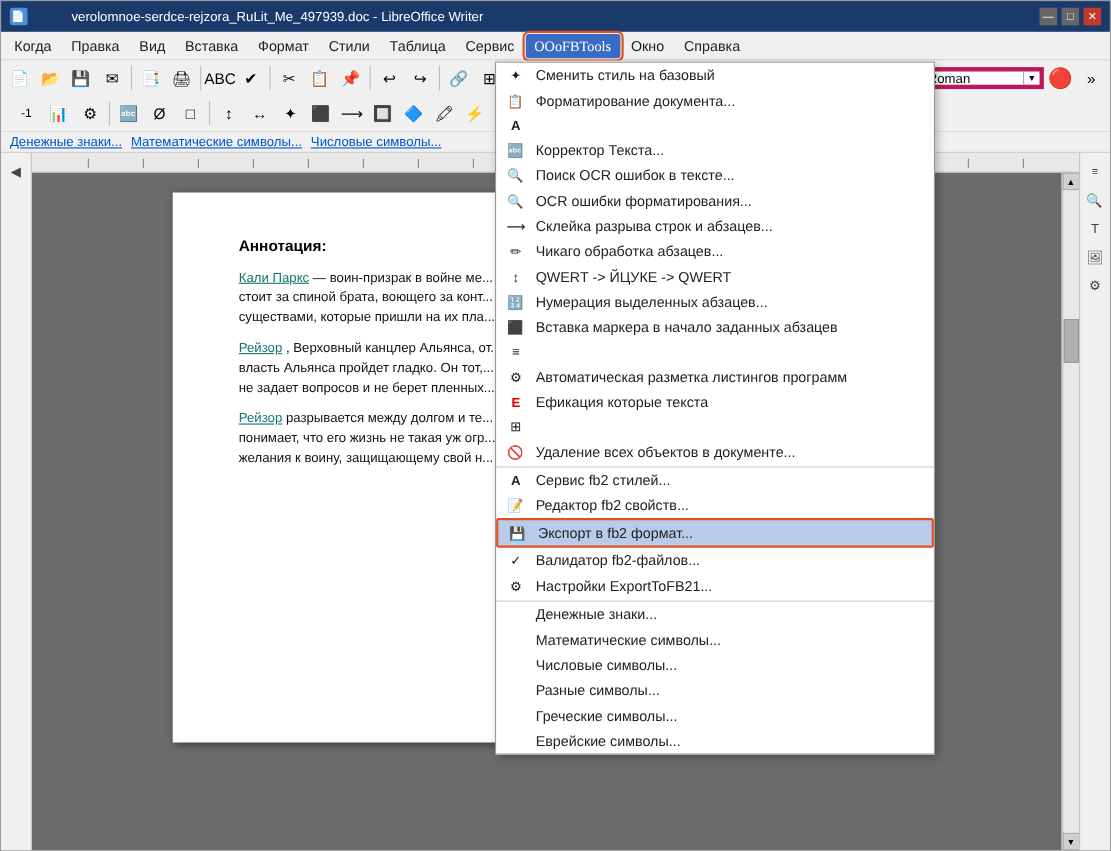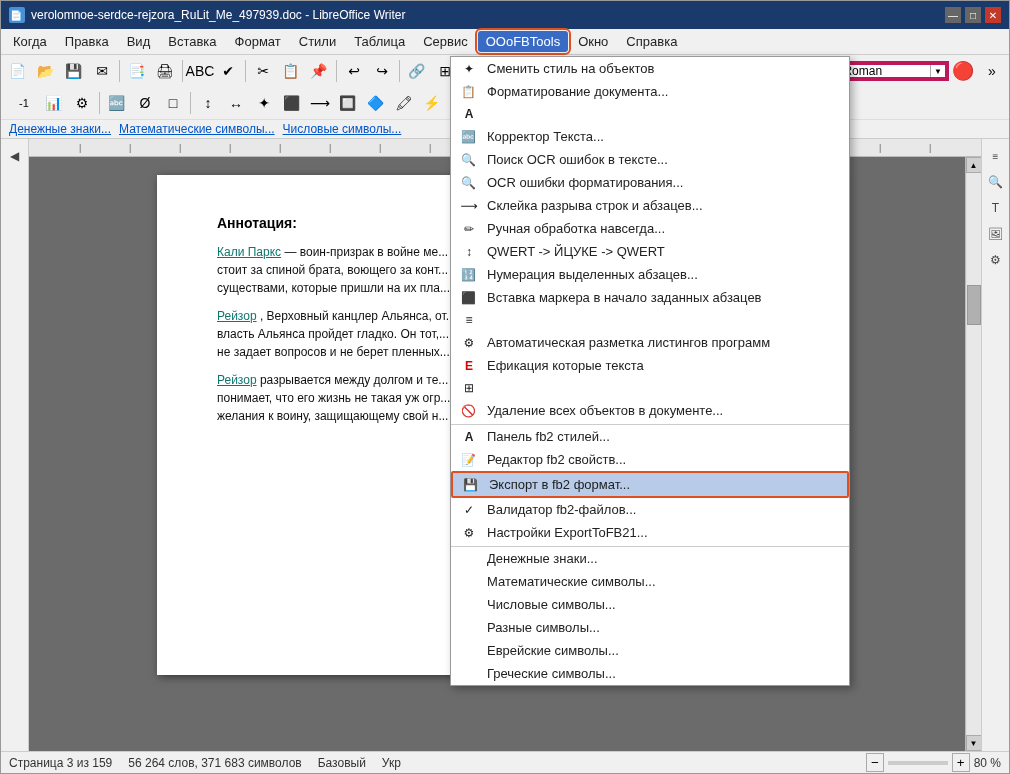--- a/index.html
+++ b/index.html
@@ -39,20 +39,21 @@
       height: 16px;
       background: #4a90d9;
       border-radius: 2px;
       display: flex;
       align-items: center;
       justify-content: center;
       font-size: 10px;
     }
     .title-text {
       font-size: 12px;
+      margin-left: 34px;
     }
     .title-controls {
       display: flex;
       gap: 4px;
     }
     .title-btn {
       width: 16px;
       height: 16px;
       background: #666;
       border: none;
@@ -80,20 +81,21 @@
       border-radius: 3px;
       font-size: 13px;
       color: #222;
       white-space: nowrap;
     }
     .menu-item.active {
       background: #3a6bc4;
       color: white;
       outline: 2px solid #e05020;
       outline-offset: 1px;
+      font-family: Liberation Serif, serif;
     }
     .toolbar-area {
       background: #f0f0f0;
       border-bottom: 1px solid #ccc;
       display: flex;
       flex-direction: column;
       flex-shrink: 0;
     }
     .toolbar-row {
       display: flex;
@@ -505,38 +507,26 @@
 
     <div class="sidebar-right">
       <div class="sidebar-icon" style="font-size:10px;">≡</div>
       <div class="sidebar-icon">🔍</div>
       <div class="sidebar-icon">T</div>
       <div class="sidebar-icon">🖼</div>
       <div class="sidebar-icon">⚙</div>
     </div>
   </div>
 
-  <div class="status-bar">
-    <span class="status-item">Страница 3 из 159</span>
-    <span class="status-item">56 264 слов, 371 683 символов</span>
-    <span class="status-item">Базовый</span>
-    <span class="status-item">Укр</span>
-    <div class="status-right">
-      <button style="border:1px solid #aaa; background:#f0f0f0; cursor:pointer; padding:1px 4px;">−</button>
-      <span style="width:60px; height:4px; background:#ccc; display:inline-block; vertical-align:middle;"></span>
-      <button style="border:1px solid #aaa; background:#f0f0f0; cursor:pointer; padding:1px 4px;">+</button>
-      <span>80 %</span>
-    </div>
-  </div>
 </div>
 
 <div class="dropdown-menu">
   <div class="dd-item">
     <span class="dd-icon">✦</span>
-    <span>Сменить стиль на объектов</span>
+    <span>Сменить стиль на базовый</span>
   </div>
   <div class="dd-item">
     <span class="dd-icon">📋</span>
     <span>Форматирование документа...</span>
   </div>
   <div class="dd-item">
     <span class="dd-icon" style="font-weight:bold;">А</span>
   </div>
   <div class="dd-item">
     <span class="dd-icon">🔤</span>
@@ -549,21 +539,21 @@
   <div class="dd-item">
     <span class="dd-icon">🔍</span>
     <span>OCR ошибки форматирования...</span>
   </div>
   <div class="dd-item">
     <span class="dd-icon">⟶</span>
     <span>Склейка разрыва строк и абзацев...</span>
   </div>
   <div class="dd-item">
     <span class="dd-icon">✏</span>
-    <span>Ручная обработка навсегда...</span>
+    <span>Чикаго обработка абзацев...</span>
   </div>
   <div class="dd-item">
     <span class="dd-icon">↕</span>
     <span>QWERT -&gt; ЙЦУКЕ -&gt; QWERT</span>
   </div>
   <div class="dd-item">
     <span class="dd-icon">🔢</span>
     <span>Нумерация выделенных абзацев...</span>
   </div>
   <div class="dd-item">
@@ -583,21 +573,21 @@
   </div>
   <div class="dd-item">
     <span class="dd-icon">⊞</span>
   </div>
   <div class="dd-item">
     <span class="dd-icon">🚫</span>
     <span>Удаление всех объектов в документе...</span>
   </div>
   <div class="dd-item" style="border-top:1px solid #ccc; margin-top:2px;">
     <span class="dd-icon" style="font-weight:bold;">А</span>
-    <span>Панель fb2 стилей...</span>
+    <span>Сервис fb2 стилей...</span>
   </div>
   <div class="dd-item">
     <span class="dd-icon">📝</span>
     <span>Редактор fb2 свойств...</span>
   </div>
   <div class="dd-item highlighted highlight-box">
     <span class="dd-icon">💾</span>
     <span>Экспорт в fb2 формат...</span>
   </div>
   <div class="dd-item">
@@ -619,19 +609,19 @@
   <div class="dd-item">
     <span class="dd-icon"></span>
     <span>Числовые символы...</span>
   </div>
   <div class="dd-item">
     <span class="dd-icon"></span>
     <span>Разные символы...</span>
   </div>
   <div class="dd-item">
     <span class="dd-icon"></span>
+    <span>Греческие символы...</span>
+  </div>
+  <div class="dd-item">
+    <span class="dd-icon"></span>
     <span>Еврейские символы...</span>
   </div>
-  <div class="dd-item">
-    <span class="dd-icon"></span>
-    <span>Греческие символы...</span>
-  </div>
 </div>
 
 </body></html>

